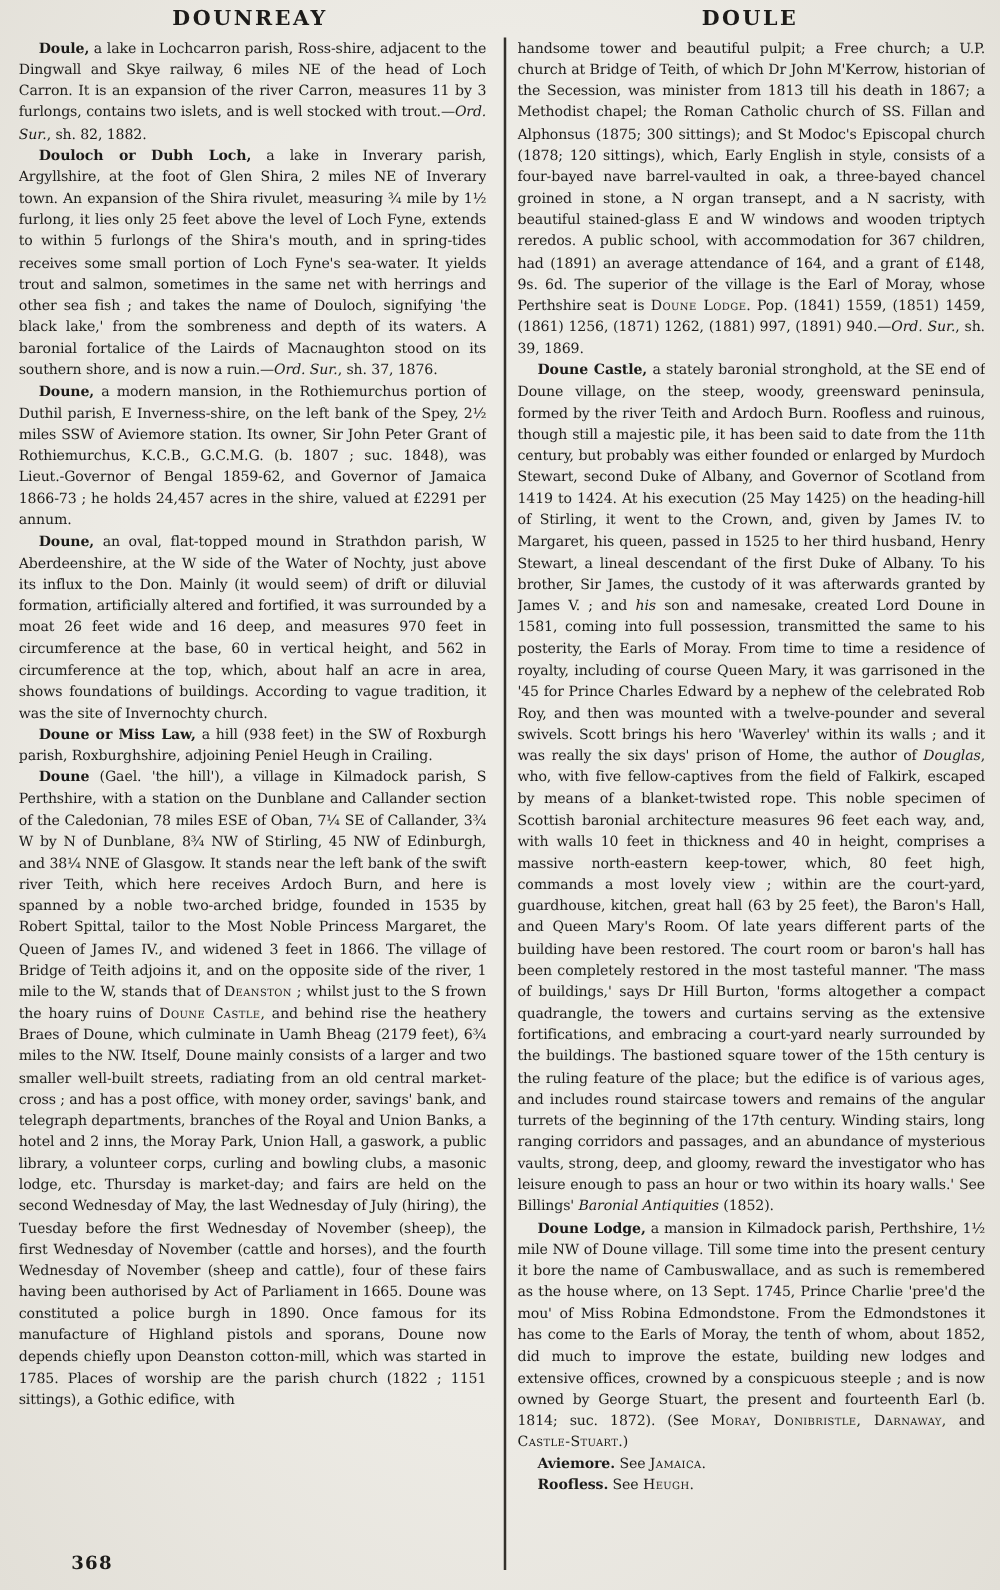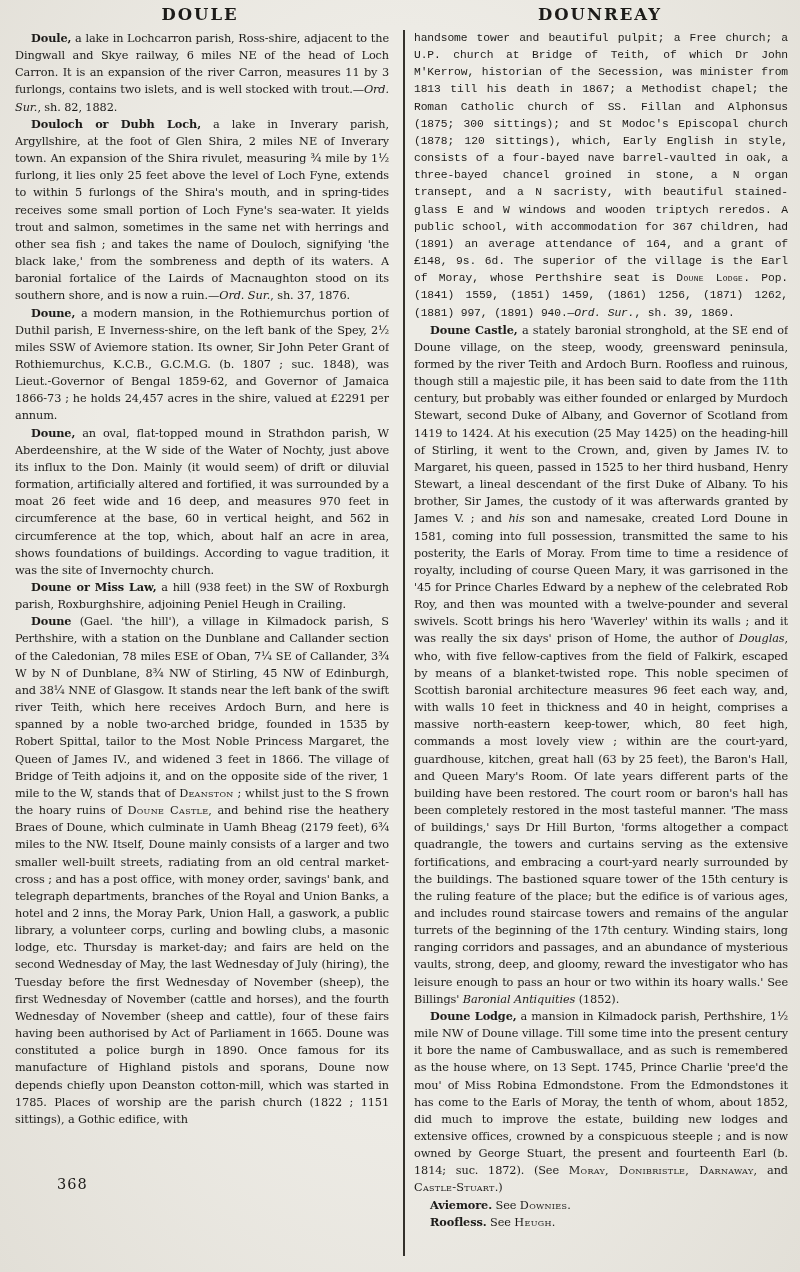--- a/index.html
+++ b/index.html
@@ -37,53 +37,53 @@
   }
   .divider {
     position: absolute;
     left: 403px;
     top: 30px;
     height: 1226px;
     width: 1.5px;
     background: #34312c;
   }
   .para { margin: 0; text-indent: 16px; }
-  .para.noindent { text-indent: 0; font-family: Liberation Mono, monospace; }
+  .para.noindent { text-indent: 0; }
   .seg-b  { font-weight: bold; }
   .seg-i  { font-style: italic; }
   .seg-sc { font-variant: small-caps; letter-spacing: 0.3px; }
   .pagenum {
     position: absolute;
     left: 57px;
-    top: 1176px;
+    top: 1242px;
     font-size: 14.5px;
-    font-weight: 400;
+    font-weight: 700;
     letter-spacing: 1px;
   }
 </style>
 </head>
 <body>
 
 <div class="page" style="color: rgb(28, 27, 25);">
   <div class="headers">
+    <div class="head">DOUNREAY</div>
     <div class="head">DOULE</div>
-    <div class="head">DOUNREAY</div>
   </div>
   <div class="divider"></div>
   <div class="cols">
     <div class="column">
         <p class="para"><span class="seg-b">Doule,</span><span class="seg-n"> a lake in Lochcarron parish, Ross-shire, adjacent to the Dingwall and Skye railway, 6 miles NE of the head of Loch Carron.  It is an expansion of the river Carron, measures 11 by 3 furlongs, contains two islets, and is well stocked with trout.—</span><span class="seg-i">Ord. Sur.</span><span class="seg-n">, sh. 82, 1882.</span></p>
         <p class="para"><span class="seg-b">Douloch or Dubh Loch,</span><span class="seg-n"> a lake in Inverary parish, Argyllshire, at the foot of Glen Shira, 2 miles NE of Inverary town.  An expansion of the Shira rivulet, measuring ¾ mile by 1½ furlong, it lies only 25 feet above the level of Loch Fyne, extends to within 5 furlongs of the Shira's mouth, and in spring-tides receives some small portion of Loch Fyne's sea-water.  It yields trout and salmon, sometimes in the same net with herrings and other sea fish ; and takes the name of Douloch, signifying 'the black lake,' from the sombreness and depth of its waters.  A baronial fortalice of the Lairds of Macnaughton stood on its southern shore, and is now a ruin.—</span><span class="seg-i">Ord. Sur.</span><span class="seg-n">, sh. 37, 1876.</span></p>
         <p class="para"><span class="seg-b">Doune,</span><span class="seg-n"> a modern mansion, in the Rothiemurchus portion of Duthil parish, E Inverness-shire, on the left bank of the Spey, 2½ miles SSW of Aviemore station.  Its owner, Sir John Peter Grant of Rothiemurchus, K.C.B., G.C.M.G. (b. 1807 ; suc. 1848), was Lieut.-Governor of Bengal 1859-62, and Governor of Jamaica 1866-73 ; he holds 24,457 acres in the shire, valued at £2291 per annum.</span></p>
         <p class="para"><span class="seg-b">Doune,</span><span class="seg-n"> an oval, flat-topped mound in Strathdon parish, W Aberdeenshire, at the W side of the Water of Nochty, just above its influx to the Don.  Mainly (it would seem) of drift or diluvial formation, artificially altered and fortified, it was surrounded by a moat 26 feet wide and 16 deep, and measures 970 feet in circumference at the base, 60 in vertical height, and 562 in circumference at the top, which, about half an acre in area, shows foundations of buildings.  According to vague tradition, it was the site of Invernochty church.</span></p>
         <p class="para"><span class="seg-b">Doune or Miss Law,</span><span class="seg-n"> a hill (938 feet) in the SW of Roxburgh parish, Roxburghshire, adjoining Peniel Heugh in Crailing.</span></p>
         <p class="para"><span class="seg-b">Doune</span><span class="seg-n"> (Gael. 'the hill'), a village in Kilmadock parish, S Perthshire, with a station on the Dunblane and Callander section of the Caledonian, 78 miles ESE of Oban, 7¼ SE of Callander, 3¾ W by N of Dunblane, 8¾ NW of Stirling, 45 NW of Edinburgh, and 38¼ NNE of Glasgow.  It stands near the left bank of the swift river Teith, which here receives Ardoch Burn, and here is spanned by a noble two-arched bridge, founded in 1535 by Robert Spittal, tailor to the Most Noble Princess Margaret, the Queen of James IV., and widened 3 feet in 1866.  The village of Bridge of Teith adjoins it, and on the opposite side of the river, 1 mile to the W, stands that of </span><span class="seg-sc">Deanston</span><span class="seg-n"> ; whilst just to the S frown the hoary ruins of </span><span class="seg-sc">Doune Castle</span><span class="seg-n">, and behind rise the heathery Braes of Doune, which culminate in Uamh Bheag (2179 feet), 6¾ miles to the NW.  Itself, Doune mainly consists of a larger and two smaller well-built streets, radiating from an old central market-cross ; and has a post office, with money order, savings' bank, and telegraph departments, branches of the Royal and Union Banks, a hotel and 2 inns, the Moray Park, Union Hall, a gaswork, a public library, a volunteer corps, curling and bowling clubs, a masonic lodge, etc.  Thursday is market-day; and fairs are held on the second Wednesday of May, the last Wednesday of July (hiring), the Tuesday before the first Wednesday of November (sheep), the first Wednesday of November (cattle and horses), and the fourth Wednesday of November (sheep and cattle), four of these fairs having been authorised by Act of Parliament in 1665.  Doune was constituted a police burgh in 1890.  Once famous for its manufacture of Highland pistols and sporans, Doune now depends chiefly upon Deanston cotton-mill, which was started in 1785.  Places of worship are the parish church (1822 ; 1151 sittings), a Gothic edifice, with</span></p>
       </div>
     <div class="column">
         <p class="para noindent"><span class="seg-n">handsome tower and beautiful pulpit; a Free church; a U.P. church at Bridge of Teith, of which Dr John M'Kerrow, historian of the Secession, was minister from 1813 till his death in 1867; a Methodist chapel; the Roman Catholic church of SS. Fillan and Alphonsus (1875; 300 sittings); and St Modoc's Episcopal church (1878; 120 sittings), which, Early English in style, consists of a four-bayed nave barrel-vaulted in oak, a three-bayed chancel groined in stone, a N organ transept, and a N sacristy, with beautiful stained-glass E and W windows and wooden triptych reredos.  A public school, with accommodation for 367 children, had (1891) an average attendance of 164, and a grant of £148, 9s. 6d.  The superior of the village is the Earl of Moray, whose Perthshire seat is </span><span class="seg-sc">Doune Lodge</span><span class="seg-n">.  Pop. (1841) 1559, (1851) 1459, (1861) 1256, (1871) 1262, (1881) 997, (1891) 940.—</span><span class="seg-i">Ord. Sur.</span><span class="seg-n">, sh. 39, 1869.</span></p>
         <p class="para"><span class="seg-b">Doune Castle,</span><span class="seg-n"> a stately baronial stronghold, at the SE end of Doune village, on the steep, woody, greensward peninsula, formed by the river Teith and Ardoch Burn.  Roofless and ruinous, though still a majestic pile, it has been said to date from the 11th century, but probably was either founded or enlarged by Murdoch Stewart, second Duke of Albany, and Governor of Scotland from 1419 to 1424.  At his execution (25 May 1425) on the heading-hill of Stirling, it went to the Crown, and, given by James IV. to Margaret, his queen, passed in 1525 to her third husband, Henry Stewart, a lineal descendant of the first Duke of Albany.  To his brother, Sir James, the custody of it was afterwards granted by James V. ; and </span><span class="seg-i">his</span><span class="seg-n"> son and namesake, created Lord Doune in 1581, coming into full possession, transmitted the same to his posterity, the Earls of Moray.  From time to time a residence of royalty, including of course Queen Mary, it was garrisoned in the '45 for Prince Charles Edward by a nephew of the celebrated Rob Roy, and then was mounted with a twelve-pounder and several swivels.  Scott brings his hero 'Waverley' within its walls ; and it was really the six days' prison of Home, the author of </span><span class="seg-i">Douglas</span><span class="seg-n">, who, with five fellow-captives from the field of Falkirk, escaped by means of a blanket-twisted rope.  This noble specimen of Scottish baronial architecture measures 96 feet each way, and, with walls 10 feet in thickness and 40 in height, comprises a massive north-eastern keep-tower, which, 80 feet high, commands a most lovely view ; within are the court-yard, guardhouse, kitchen, great hall (63 by 25 feet), the Baron's Hall, and Queen Mary's Room.  Of late years different parts of the building have been restored.  The court room or baron's hall has been completely restored in the most tasteful manner.  'The mass of buildings,' says Dr Hill Burton, 'forms altogether a compact quadrangle, the towers and curtains serving as the extensive fortifications, and embracing a court-yard nearly surrounded by the buildings.  The bastioned square tower of the 15th century is the ruling feature of the place; but the edifice is of various ages, and includes round staircase towers and remains of the angular turrets of the beginning of the 17th century.  Winding stairs, long ranging corridors and passages, and an abundance of mysterious vaults, strong, deep, and gloomy, reward the investigator who has leisure enough to pass an hour or two within its hoary walls.'  See Billings' </span><span class="seg-i">Baronial Antiquities</span><span class="seg-n"> (1852).</span></p>
         <p class="para"><span class="seg-b">Doune Lodge,</span><span class="seg-n"> a mansion in Kilmadock parish, Perthshire, 1½ mile NW of Doune village.  Till some time into the present century it bore the name of Cambuswallace, and as such is remembered as the house where, on 13 Sept. 1745, Prince Charlie 'pree'd the mou' of Miss Robina Edmondstone.  From the Edmondstones it has come to the Earls of Moray, the tenth of whom, about 1852, did much to improve the estate, building new lodges and extensive offices, crowned by a conspicuous steeple ; and is now owned by George Stuart, the present and fourteenth Earl (b. 1814; suc. 1872).  (See </span><span class="seg-sc">Moray, Donibristle, Darnaway,</span><span class="seg-n"> and </span><span class="seg-sc">Castle-Stuart</span><span class="seg-n">.)</span></p>
-        <p class="para"><span class="seg-b">Aviemore.</span><span class="seg-n">  See </span><span class="seg-sc">Downies</span><span class="seg-n">.</span></p>
+        <p class="para"><span class="seg-b">Aviemore.</span><span class="seg-n">  See </span><span class="seg-sc">Jamaica</span><span class="seg-n">.</span></p>
         <p class="para"><span class="seg-b">Roofless.</span><span class="seg-n">  See </span><span class="seg-sc">Heugh</span><span class="seg-n">.</span></p>
       </div>
   </div>
   <div class="pagenum">368</div>
 </div>
 
 </body></html>

